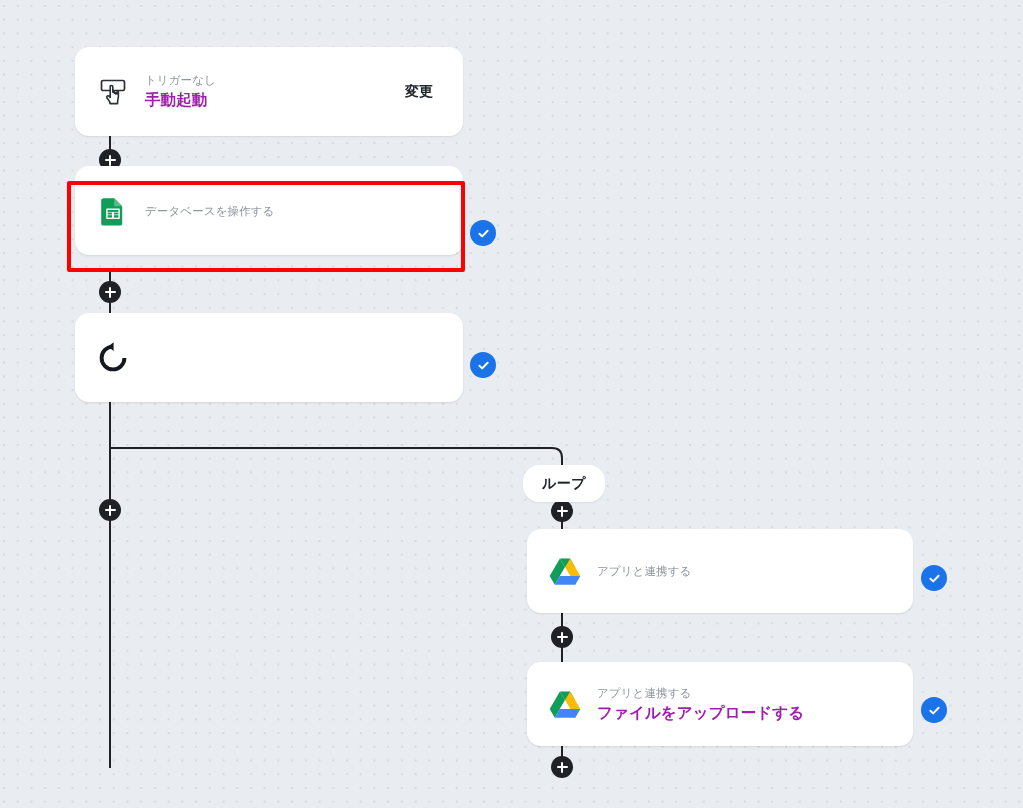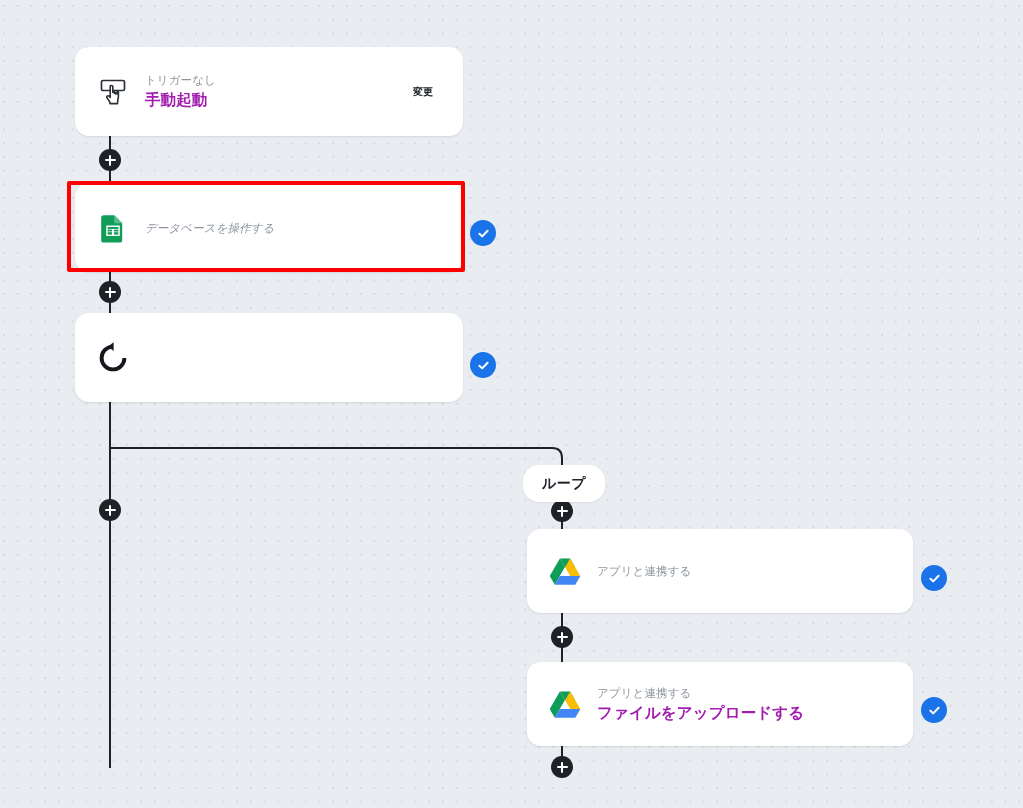--- a/index.html
+++ b/index.html
@@ -106,21 +106,21 @@
   }
   .card-title {
     font-size: 15.5px;
     line-height: 20px;
     font-weight: 700;
     color: #a21caf;
     letter-spacing: 0.1px;
     white-space: nowrap;
   }
   .card-action {
-    font-size: 10px;
+    font-size: 14px;
     font-weight: 700;
     color: #20242b;
     margin-right: 30px;
     white-space: nowrap;
     cursor: pointer;
   }
 
   
   .highlight-box {
     position: absolute;
@@ -200,21 +200,21 @@
         <path d="M14.2 11.5 L14.2 22.4 C14.2 22.4 12.6 20.3 11.3 20.9 C10.1 21.5 11.0 23.0 11.8 24.0 C12.8 25.2 13.6 26.0 13.9 27.3 L13.9 28.6 L21.6 28.6 L21.6 27.0 C21.6 24.6 22.4 23.2 22.4 21.2 L22.4 17.2 C22.4 16.3 21.0 16.3 21.0 17.2 L21.0 19.0 C21.0 18.1 19.6 18.1 19.6 19.0 L19.6 18.1 C19.6 17.2 18.2 17.2 18.2 18.1 L18.2 17.2 C18.2 16.3 16.8 16.3 16.8 17.2 L16.8 11.5 C16.8 10.2 14.2 10.2 14.2 11.5 Z" fill="#ffffff" stroke="#2b2f36" stroke-width="1.6" stroke-linejoin="round"></path>
       </svg>
     </div>
     <div class="card-text">
       <div class="card-sub">トリガーなし</div>
       <div class="card-title">手動起動</div>
     </div>
     <div class="card-action">変更</div>
   </div>
 
-  <div class="card" style="left:75px; top:183px; width:388px; height:89px;font-style:italic;">
+  <div class="card" style="left:75px; top:166px; width:388px; height:89px;">
     <div class="card-icon">
       <svg width="30" height="30" viewBox="0 0 30 30">
         <path d="M5 2.2 h11.2 l8 8 v17.6 a1.8 1.8 0 0 1 -1.8 1.8 h-17.4 a1.8 1.8 0 0 1 -1.8 -1.8 v-23.6 a1.8 1.8 0 0 1 1.8 -1.8 z" fill="#0f9d58"></path>
         <path d="M16.2 2.2 l8 8 h-8 z" fill="#57bb8a"></path>
         <rect x="8.2" y="12.6" width="13.6" height="10.4" rx="0.8" fill="#ffffff"></rect>
         <rect x="9.6" y="14.0" width="10.8" height="1.9" fill="#0f9d58"></rect>
         <rect x="9.6" y="16.6" width="4.4" height="1.9" fill="#0f9d58"></rect>
         <rect x="16.0" y="16.6" width="4.4" height="1.9" fill="#0f9d58"></rect>
         <rect x="9.6" y="19.2" width="4.4" height="2.4" fill="#0f9d58"></rect>
         <rect x="16.0" y="19.2" width="4.4" height="2.4" fill="#0f9d58"></rect>

